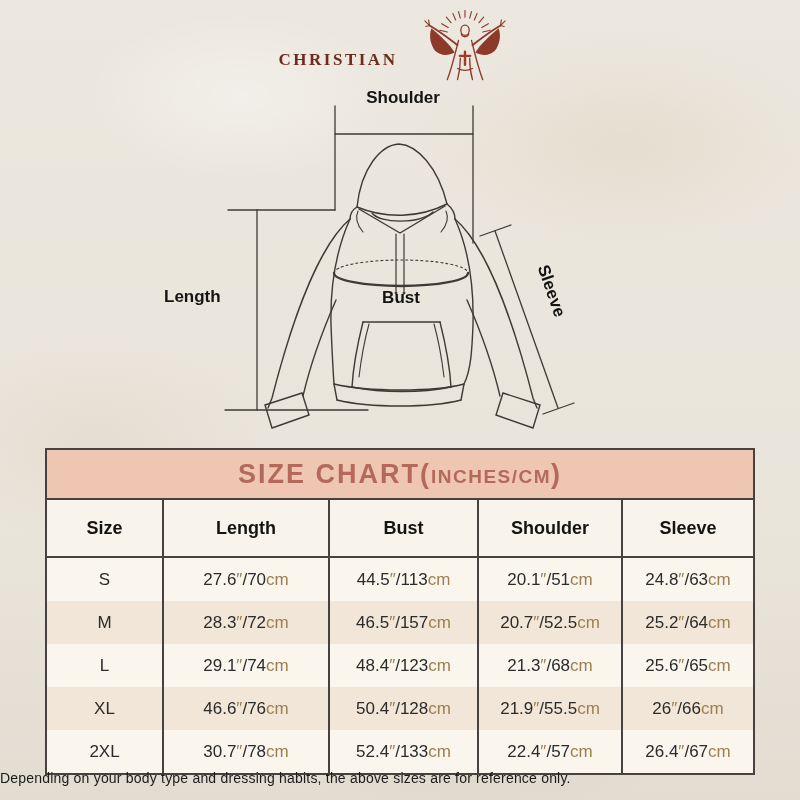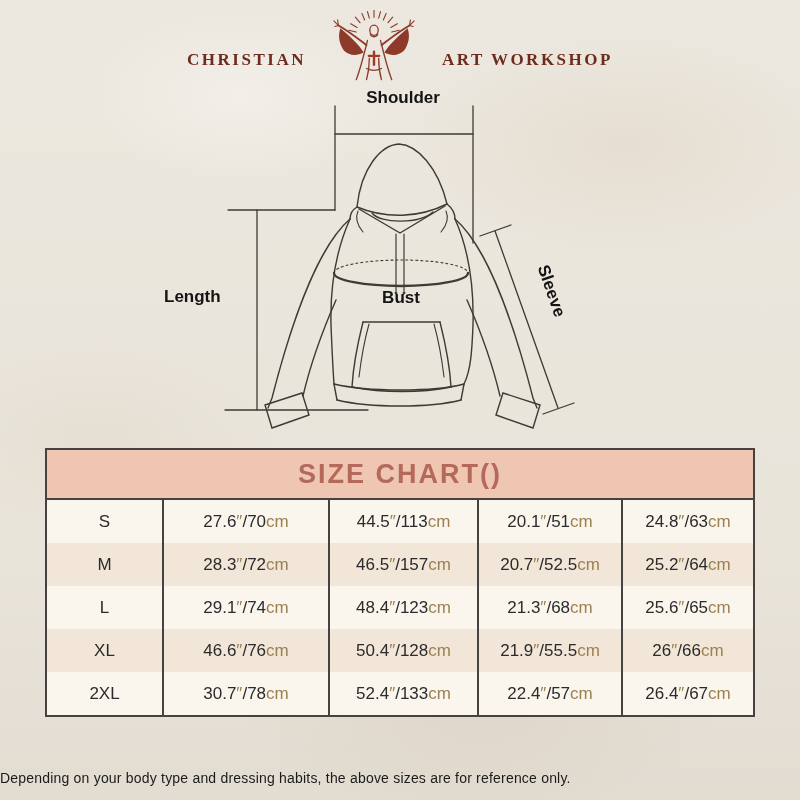--- a/index.html
+++ b/index.html
@@ -93,21 +93,20 @@
         <path d="M65,52 C65,60 66,68 68,75"></path>
 
         <path d="M52,63 Q60,67 68,63"></path>
 
         <g stroke="#a33a26" stroke-width="2.6">
           <line x1="60" y1="45" x2="60" y2="59"></line>
             <line x1="54.5" y1="49.5" x2="65.5" y2="49.5"></line>
         </g>
       </g>
     </svg>
-    <span class="brand-text">ART WORKSHOP</span>
   </div>
 
   <svg class="diagram-svg" width="800" height="360" viewBox="0 85 800 360">
     <g stroke="#3e3a35" stroke-width="1.4" fill="none" stroke-linecap="round">
 
       <g stroke-width="1.3">
         <path d="M335,106 V210"></path>
           <path d="M473,106 V243"></path>
           <path d="M335,134 H473"></path>
       </g>
@@ -164,31 +163,39 @@
     </g>
   </svg>
   <div class="diag-label lbl-shoulder">Shoulder</div>
   <div class="diag-label lbl-length">Length</div>
   <div class="diag-label lbl-bust">Bust</div>
   <div class="diag-label lbl-sleeve">Sleeve</div>
 
   <div class="chart-box">
     <div class="chart-title">
       <span class="t-main">SIZE CHART(</span>
+        <span class="t-sub">INCHES/CM</span>
         <span class="t-main">)</span>
     </div>
     <table class="sizes">
       <colgroup>
           <col class="c-size">
           <col class="c-length">
           <col class="c-bust">
           <col class="c-shoulder">
           <col class="c-sleeve">
         </colgroup>
       <tbody>
+          <tr>
+        <th>Size</th>
+        <th>Length</th>
+        <th>Bust</th>
+        <th>Shoulder</th>
+        <th>Sleeve</th>
+      </tr>
       <tr>
         <td class="size-cell">S</td>
         <td><span>27.6</span><span class="u">″</span><span>/</span><span>70</span><span class="u">cm</span></td>
         <td><span>44.5</span><span class="u">″</span><span>/</span><span>113</span><span class="u">cm</span></td>
         <td><span>20.1</span><span class="u">″</span><span>/</span><span>51</span><span class="u">cm</span></td>
         <td><span>24.8</span><span class="u">″</span><span>/</span><span>63</span><span class="u">cm</span></td>
       </tr>
       <tr class="stripe">
         <td class="size-cell">M</td>
         <td><span>28.3</span><span class="u">″</span><span>/</span><span>72</span><span class="u">cm</span></td>

